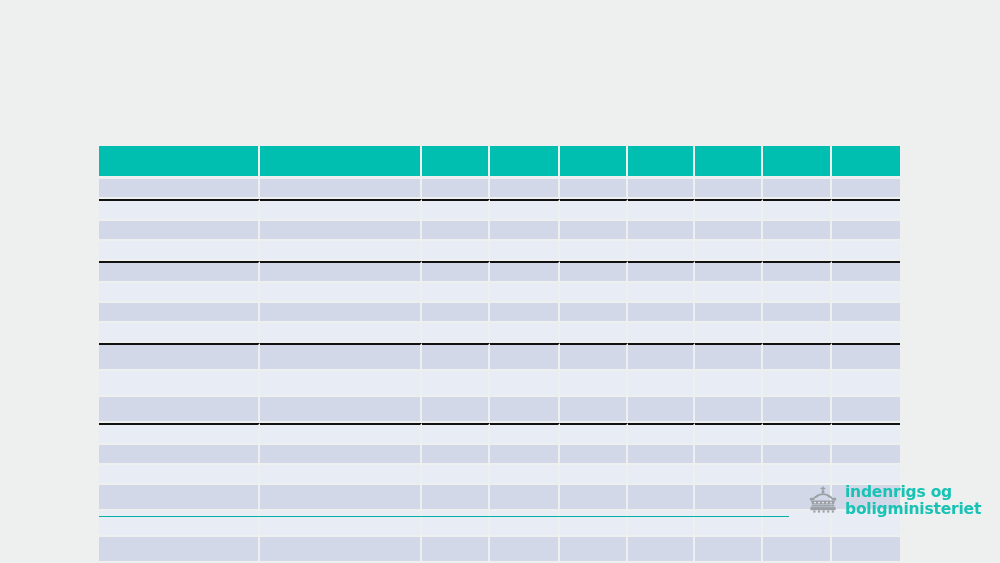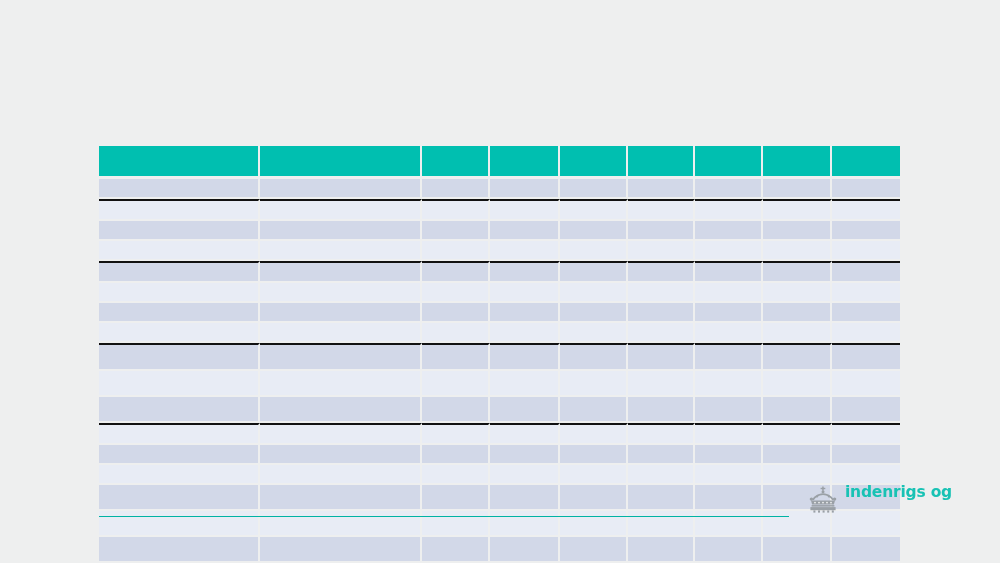--- a/index.html
+++ b/index.html
@@ -383,16 +383,17 @@
           <rect x="7.4" y="24.4" width="2.0" height="2.2"></rect>
           <rect x="12.0" y="24.4" width="2.0" height="2.2"></rect>
           <rect x="16.6" y="24.4" width="2.0" height="2.2"></rect>
           <rect x="21.2" y="24.4" width="2.0" height="2.2"></rect>
           <rect x="25.8" y="24.4" width="2.0" height="2.2"></rect>
         </g>
       </svg>
     </div>
     <div id="logo-text">
       <span class="l1">indenrigs og</span>
+      <span class="l2">boligministeriet</span>
     </div>
   </div>
 
 </div>
 
 </body></html>

